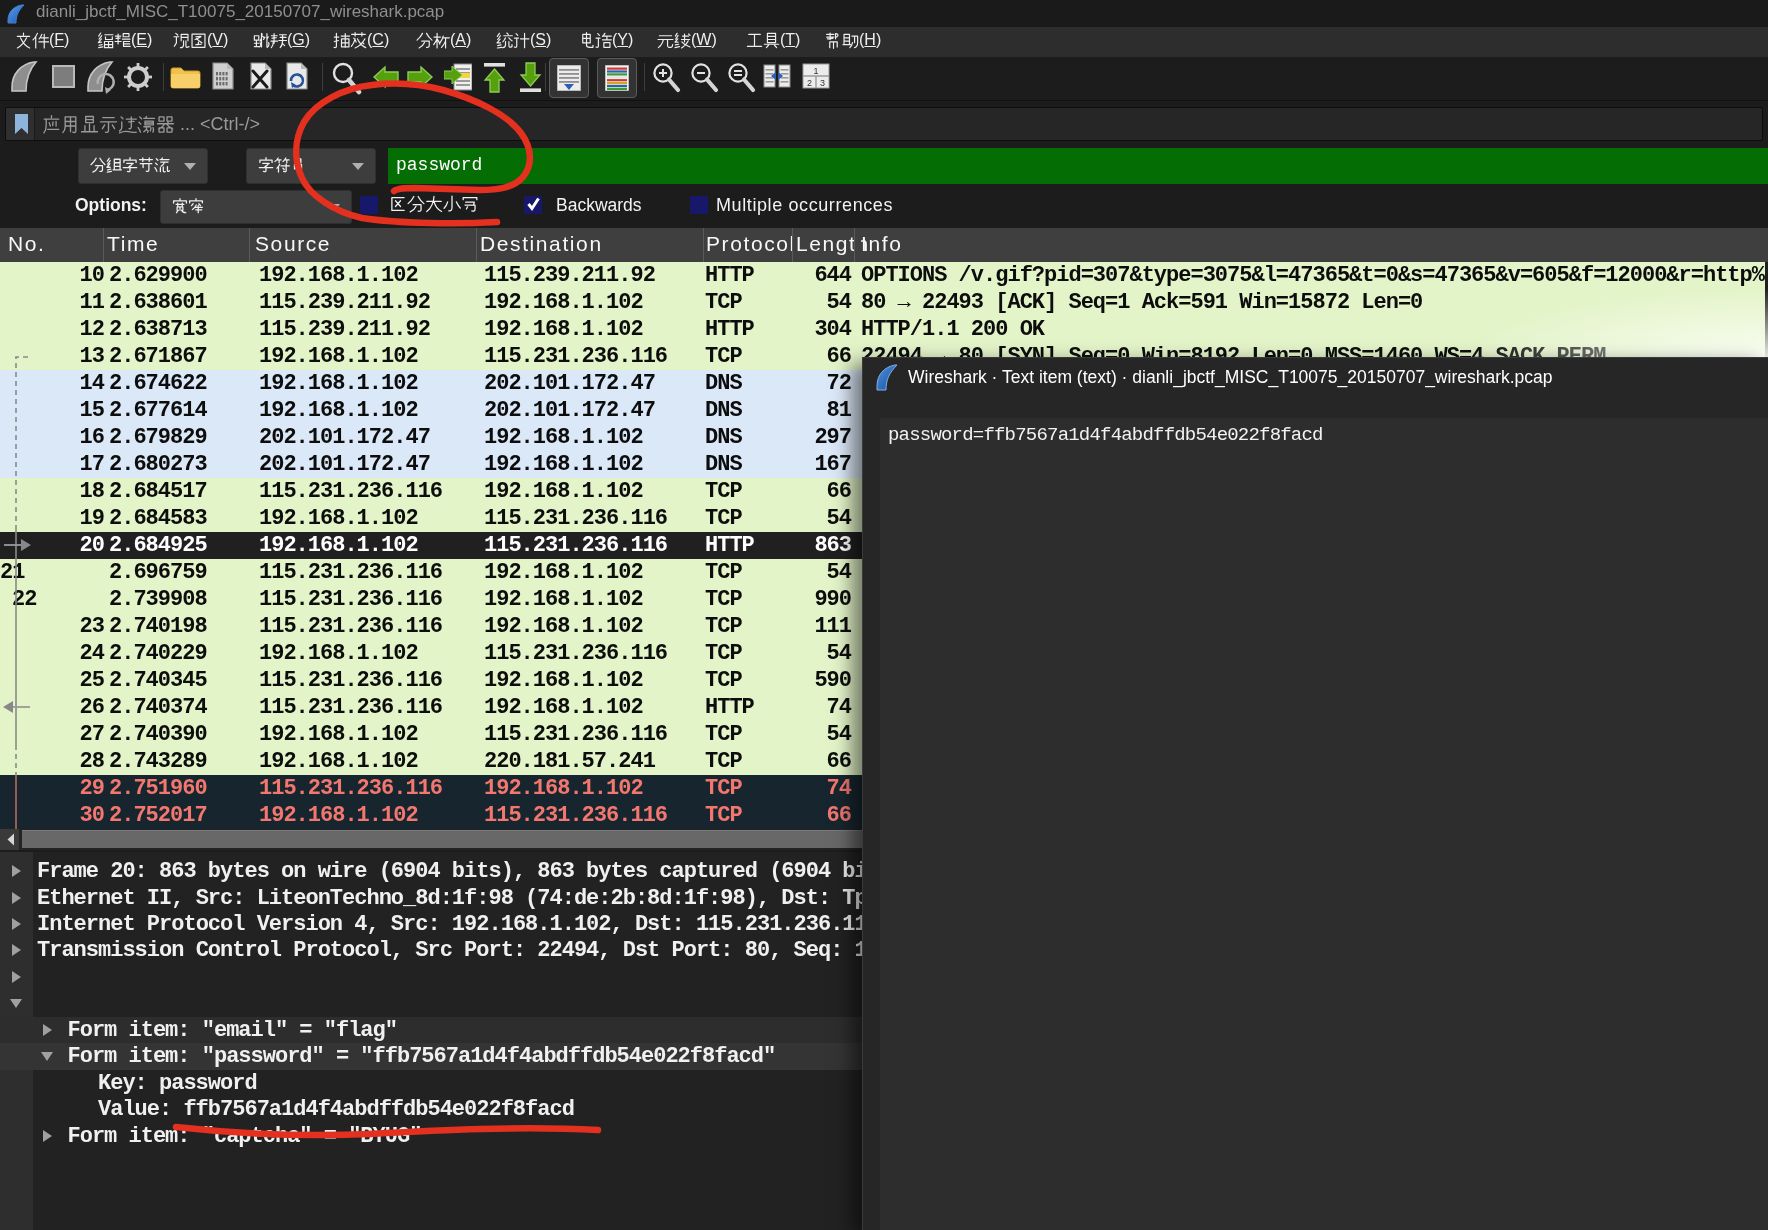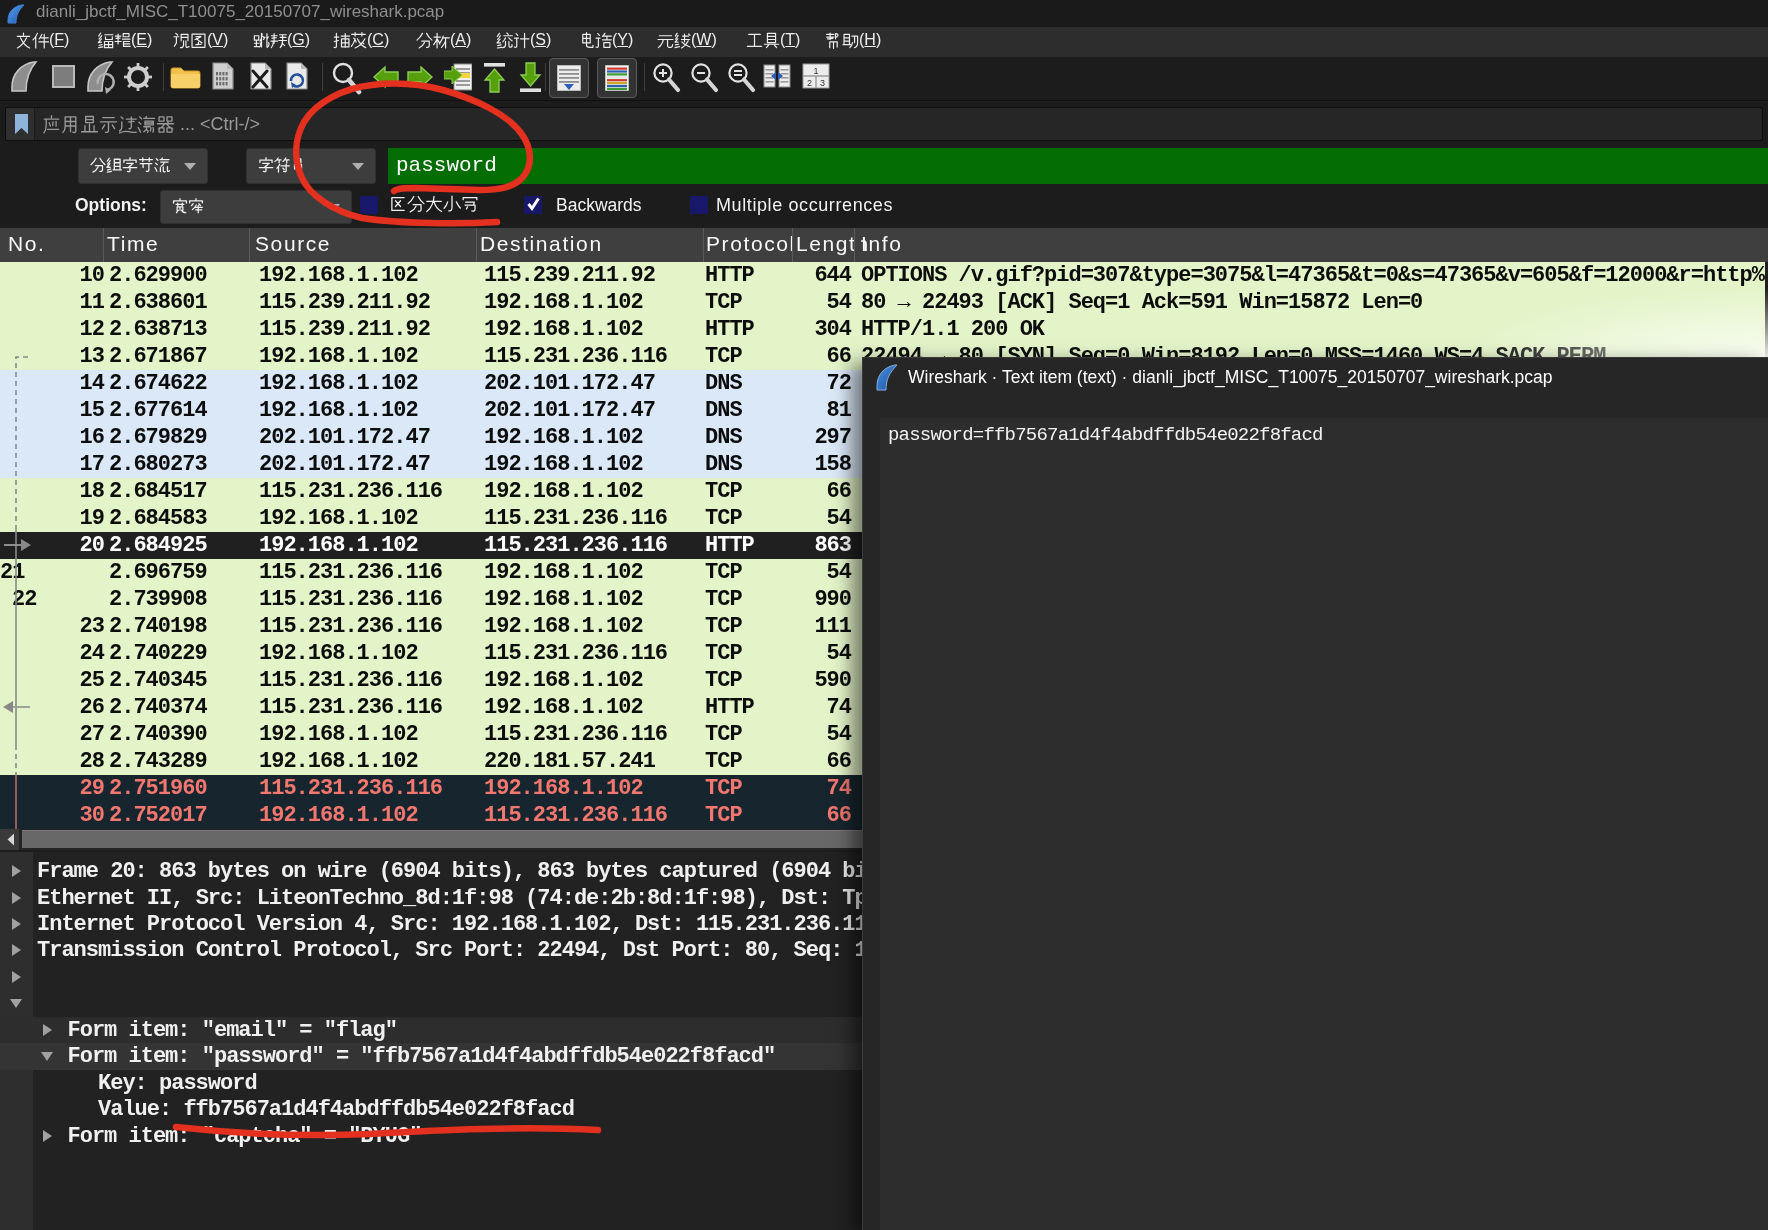--- a/index.html
+++ b/index.html
@@ -275,21 +275,21 @@
     <div class="dd" style="left:246px;top:1px;width:130px;height:36px"></div>
     <div class="abs run" style="left:258px;top:10px;color:#f0f0f0;font-size:15px"><svg style="width:16px;height:16px;flex:none" viewBox="0 0 100 100" fill="none" stroke="currentColor" stroke-width="8" stroke-linecap="round" stroke-linejoin="round">
         <path d="M50 4 V14 M12 20 H88 M12 20 V34 M88 20 V34 M30 40 H70 M68 40 C60 50 52 56 44 60 M50 56 V84 C50 92 44 94 34 90 M8 66 H92"></path>
       </svg><svg style="width:16px;height:16px;flex:none" viewBox="0 0 100 100" fill="none" stroke="currentColor" stroke-width="8" stroke-linecap="round" stroke-linejoin="round">
         <path d="M26 6 C20 16 12 24 6 28 M20 18 H44 M32 18 V36 M74 6 C68 16 62 24 56 28 M68 18 H94 M80 18 V36 M36 46 C32 56 26 64 18 70 M28 58 V94 M44 56 H96 M76 44 V84 C76 92 70 94 60 90 M56 70 L64 78"></path>
       </svg><svg style="width:16px;height:16px;flex:none" viewBox="0 0 100 100" fill="none" stroke="currentColor" stroke-width="8" stroke-linecap="round" stroke-linejoin="round">
         <path d="M32 12 H68 V38 H32 Z M32 25 H68 M28 48 H72 V74 H28 Z M28 61 H72 M50 4 V96"></path>
       </svg></div>
     <div class="dda" style="left:352px;top:16px"></div>
     <div class="abs" style="left:388px;top:1px;width:1380px;height:36px;background:#046d04"></div>
-    <div class="abs mono" style="left:396px;top:3px;font-size:21px;letter-spacing:0px;color:#ffffff;line-height:31px">password</div>
+    <div class="abs mono" style="left:396px;top:3px;font-size:18px;letter-spacing:0px;color:#ffffff;line-height:31px">password</div>
   </div>
 <div class="abs" style="left:0;top:185px;width:1768px;height:57px;background:#1c1c1c">
     <div class="abs sans" style="left:75px;top:10px;font-size:17.5px;font-weight:bold;color:#f2f2f2">Options:</div>
     <div class="dd" style="left:160px;top:5px;width:192px;height:34px"></div>
     <div class="abs run" style="left:172px;top:13px;color:#f0f0f0;font-size:15px"><svg style="width:16px;height:16px;flex:none" viewBox="0 0 100 100" fill="none" stroke="currentColor" stroke-width="8" stroke-linecap="round" stroke-linejoin="round">
         <path d="M50 4 V12 M10 18 H90 M10 18 V32 M90 18 V32 M26 40 H74 M36 32 V48 M64 32 V48 M32 56 H68 V76 M32 56 V76 M50 56 V76 M40 76 L28 92 M60 76 C64 86 74 92 86 92"></path>
       </svg><svg style="width:16px;height:16px;flex:none" viewBox="0 0 100 100" fill="none" stroke="currentColor" stroke-width="8" stroke-linecap="round" stroke-linejoin="round">
         <path d="M50 4 V12 M10 18 H90 M10 18 V30 M90 18 V30 M32 36 L22 48 M68 36 L78 48 M52 44 C46 56 38 66 28 72 M44 58 H90 M64 46 V92 M48 74 H86"></path>
       </svg></div>
     <div class="dda" style="left:328px;top:19px"></div>
@@ -390,21 +390,21 @@
       <span class="cell" style="left:484px">192.168.1.102</span>
       <span class="cell" style="left:705px">DNS</span>
       <span class="cell" style="left:750px;width:101px;text-align:right">297</span>
     </div>
     <div class="row" style="top:189px;background:#dbe8f7;color:#0d0d0d">
       <span class="cell" style="left:0;width:104px;text-align:right">17</span>
       <span class="cell" style="left:109px">2.680273</span>
       <span class="cell" style="left:259px">202.101.172.47</span>
       <span class="cell" style="left:484px">192.168.1.102</span>
       <span class="cell" style="left:705px">DNS</span>
-      <span class="cell" style="left:750px;width:101px;text-align:right">158</span>
+      <span class="cell" style="left:750px;width:101px;text-align:right">167</span>
     </div>
     <div class="row" style="top:216px;background:#e3f4c9;color:#0d0d0d">
       <span class="cell" style="left:0;width:104px;text-align:right">18</span>
       <span class="cell" style="left:109px">2.684517</span>
       <span class="cell" style="left:259px">115.231.236.116</span>
       <span class="cell" style="left:484px">192.168.1.102</span>
       <span class="cell" style="left:705px">TCP</span>
       <span class="cell" style="left:750px;width:101px;text-align:right">66</span>
     </div>
     <div class="row" style="top:243px;background:#e3f4c9;color:#0d0d0d">

